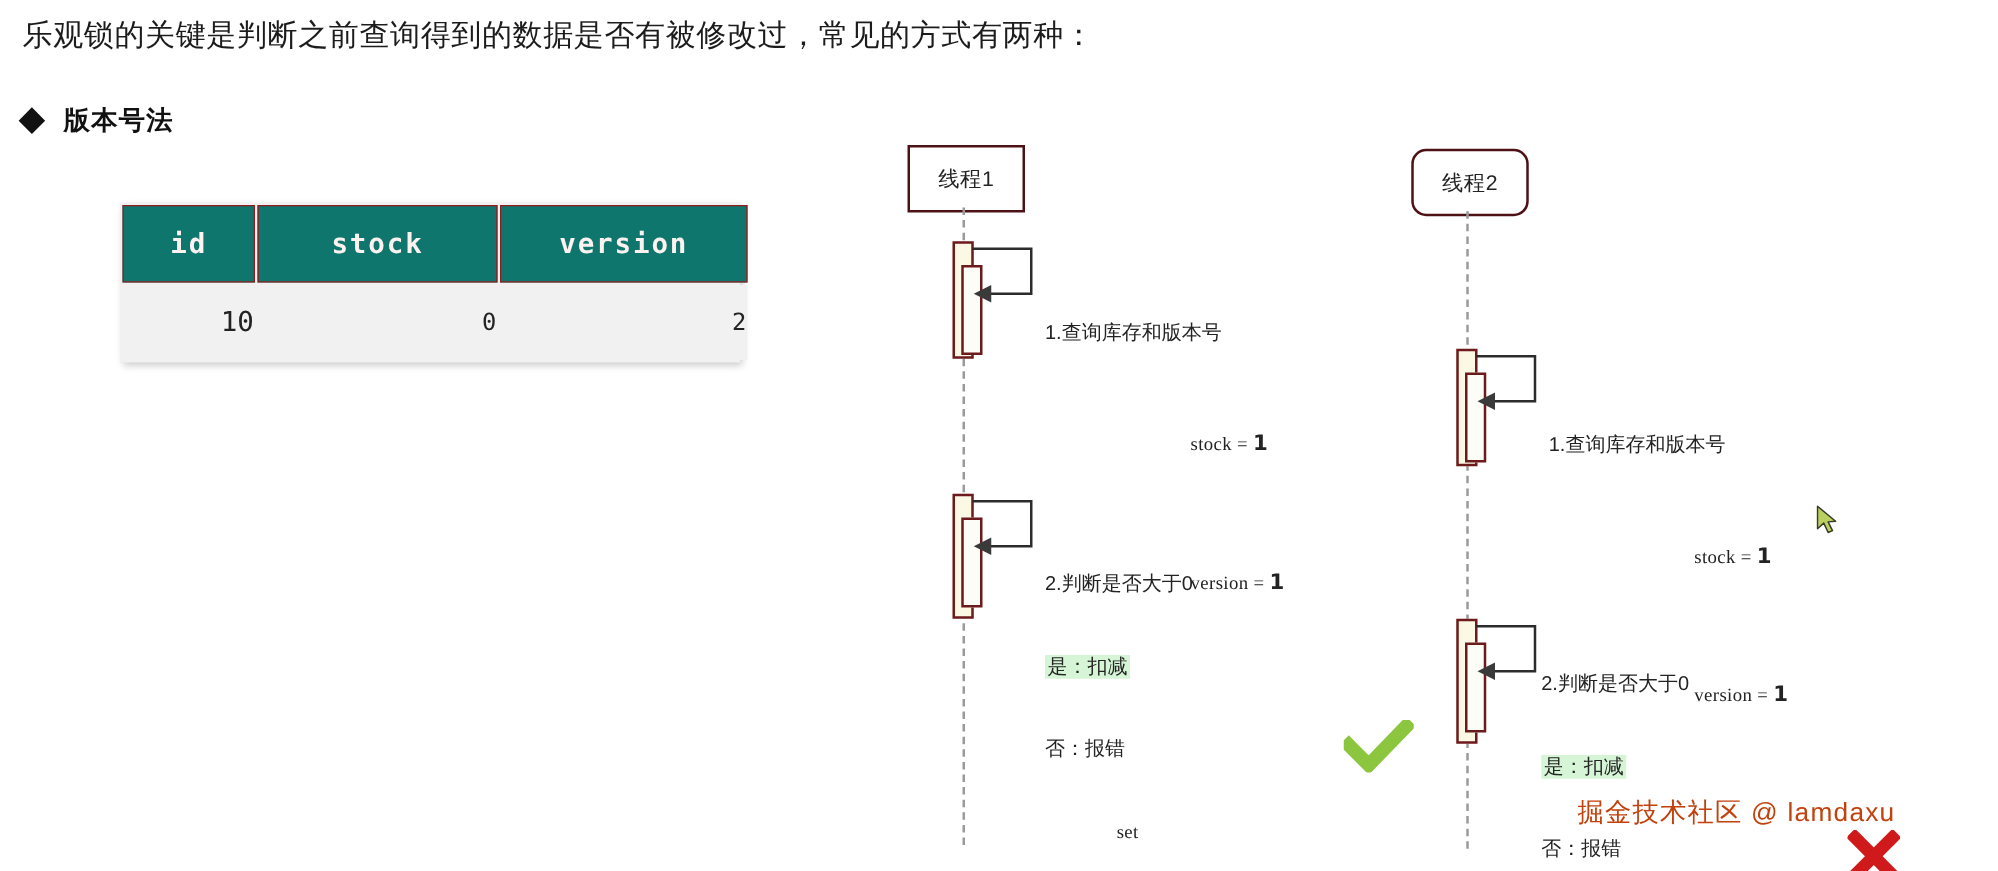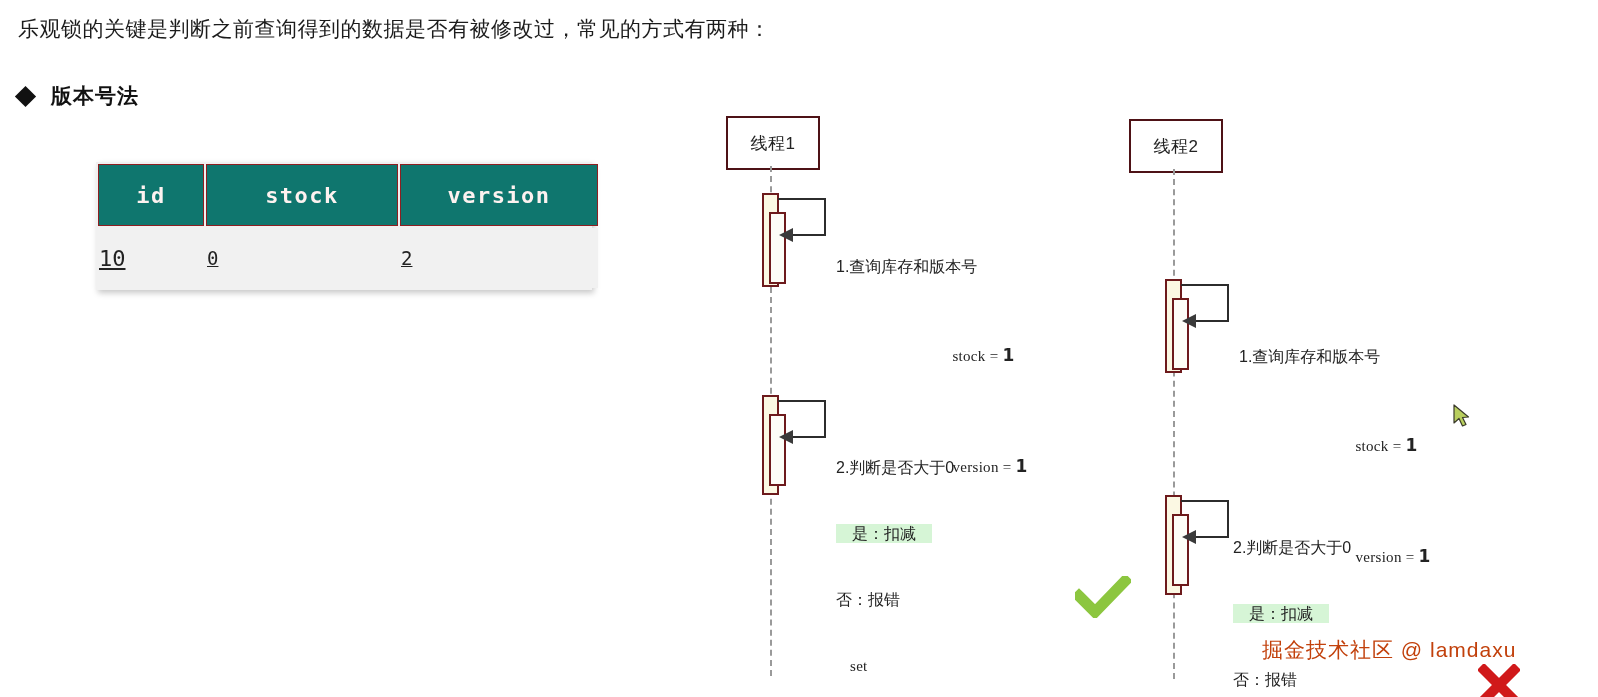--- a/index.html
+++ b/index.html
@@ -14,21 +14,21 @@
     overflow: hidden;
     font-family: "Liberation Sans", "DejaVu Sans", sans-serif;
     color: #1a1a1a;
   }
   .page { position: absolute; inset: 0; }
 
   
   .intro-line {
     position: absolute;
     left: 18px; top: 14px;
-    font-size: 21px;
+    font-size: 24px;
     line-height: 30px;
     letter-spacing: 0.5px;
     color: #1c1c1c;
     white-space: nowrap;
   }
   .bullet-row {
     position: absolute;
     left: 18px; top: 82px;
     display: flex;
     align-items: center;
@@ -69,24 +69,23 @@
     font-size: 22px;
     letter-spacing: 1.5px;
     height: 58px;
     border: 1px solid #8e1f21;
   }
   table.data-table td {
     background: #f1f1f1;
     color: #222;
     font-family: "DejaVu Sans Mono", "Liberation Mono", monospace;
     font-size: 19px;
-    text-align: left;
+    text-align: right;
     height: 58px;
     border: none;
-    text-decoration: underline;
   }
   table.data-table td.c0 { font-size: 22px; }
   table.data-table col.k-id { width: 106px; }
   table.data-table col.k-stock { width: 192px; }
   table.data-table col.k-version { width: 198px; }
 
   
   .seq { position: absolute; left: 0; top: 14px; width: 1414px; height: 697px; }
 
   .thread-box {
@@ -139,21 +138,21 @@
     font-family: Liberation Sans, sans-serif;
     font-size: 16px;
   }
   .val-bold {
     font-family: "DejaVu Sans", sans-serif;
     font-weight: bold;
     font-size: 17px;
   }
   .hl-green {
     background: #d6f5d6;
-    padding: 1px 16px;
+    padding: 1px 2px;
   }
   .ln { display: block; white-space: pre; }
 
   
   .check-mark { position: absolute; }
   .cross-mark { position: absolute; }
 
   
   .watermark {
     position: absolute;
@@ -231,33 +230,33 @@
     <div class="act-inner" style="left:769px; top:400px; height:72px;"></div>
     <svg class="selfcall" style="left:775px; top:383px;" width="60" height="58">
       <polyline points="3,4 50,4 50,40 16,40" fill="none" stroke="#2c2c2c" stroke-width="2"></polyline>
       <polygon points="18,33 4,40 18,47" fill="#3a3a3a"></polygon>
     </svg>
 
     <div class="note" style="left:836px; top:399px;">
       <span class="ln cn">2.判断是否大于0</span>
       <span class="ln cn"><span class="hl-green"><span>是：</span><span>扣减</span></span></span>
       <span class="ln cn"><span>否：</span><span>报错</span></span>
-      <span class="ln mono" style="padding-left:14px;">set</span>
+      <span class="ln mono" style="padding-left:14px;text-align:center;">set</span>
       
       
       
       
       
     </div>
 
     <svg class="check-mark" style="left:1075px; top:562px;" width="56" height="42">
       <polyline points="4,20 20,36 50,5" fill="none" stroke="#8cc63f" stroke-width="11" stroke-linecap="square"></polyline>
     </svg>
 
-    <div class="thread-box" style="left:1129px; top:105px;">
+    <div class="thread-box" style="left:1129px; top:105px;border-radius:12px;">
       <span>线程2</span>
     </div>
     <div class="lifeline" style="left:1173px; top:155px; height:510px;"></div>
 
     <div class="act-outer" style="left:1165px; top:265px; height:94px;"></div>
     <div class="act-inner" style="left:1172px; top:284px; height:72px;"></div>
     <svg class="selfcall" style="left:1178px; top:267px;" width="60" height="58">
       <polyline points="3,4 50,4 50,40 16,40" fill="none" stroke="#2c2c2c" stroke-width="2"></polyline>
       <polygon points="18,33 4,40 18,47" fill="#3a3a3a"></polygon>
     </svg>

